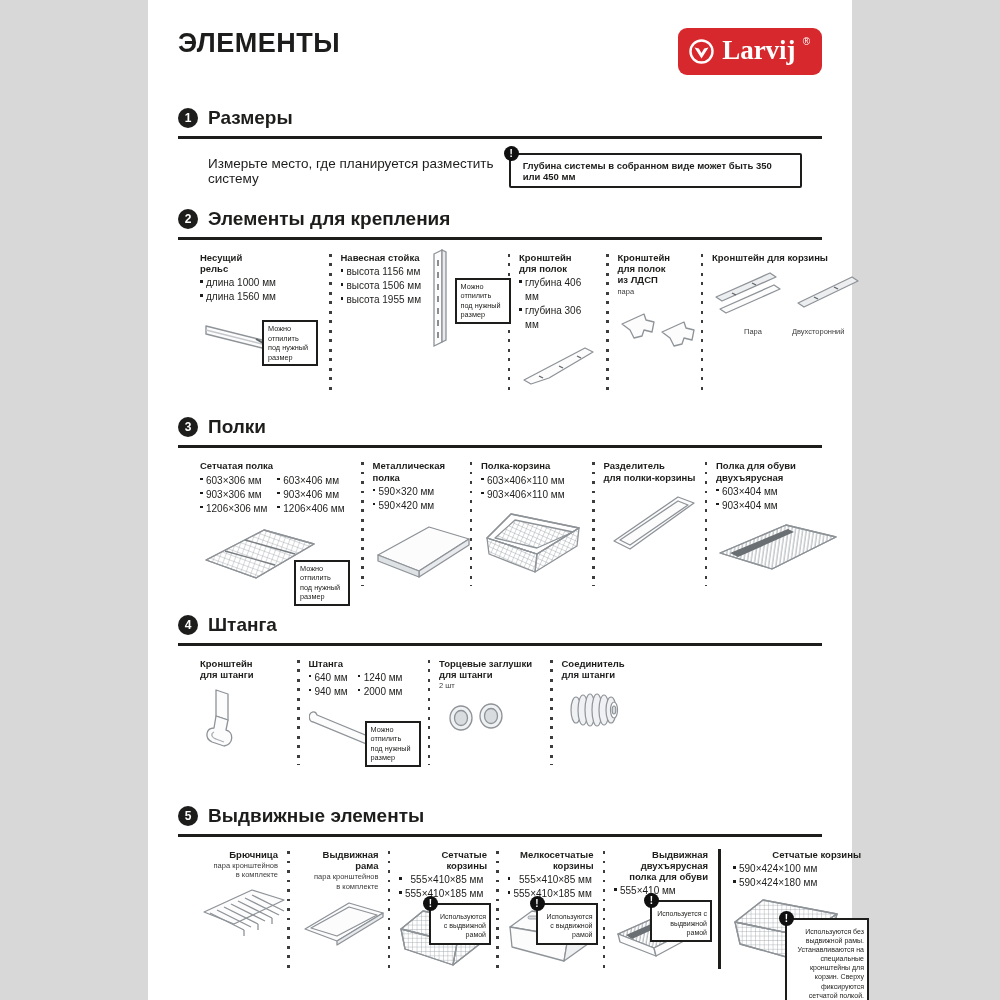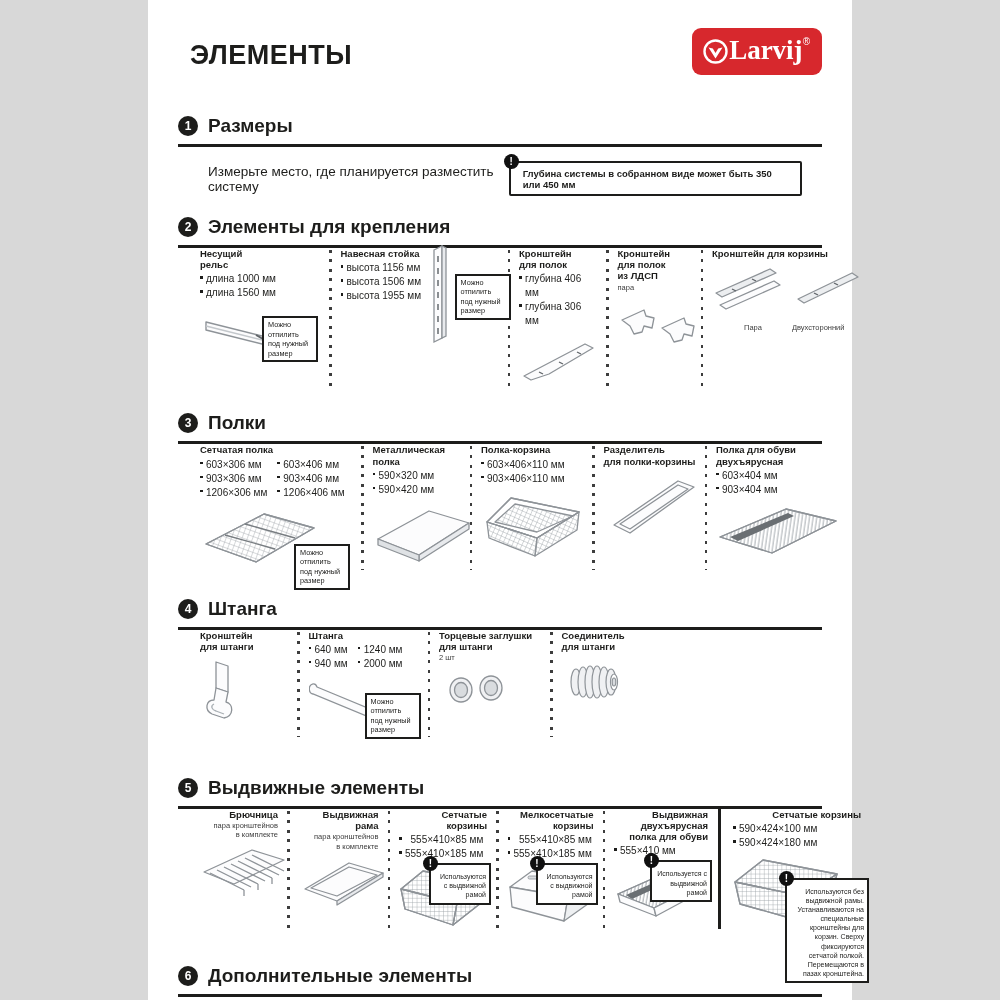--- a/index.html
+++ b/index.html
@@ -2,22 +2,22 @@
 <html lang="ru"><head>
 <meta charset="utf-8">
 <style>
   html,body{margin:0;padding:0;}
   .canvas{width:1000px;height:1000px;background:#d8d8d8;position:relative;overflow:hidden;
           font-family:"Liberation Sans",sans-serif;color:#1d1d1b;}
   .page{position:absolute;left:148px;top:0;width:704px;height:1000px;background:#ffffff;
         box-sizing:border-box;padding:0 30px;}
   
   .page-header{padding-top:28px;display:flex;justify-content:space-between;align-items:flex-start;}
-  .page-title{margin:12px;font-size:27px;font-weight:bold;letter-spacing:.5px;}
-  .logo{border-radius:9px;padding:8px 12px 8px 10px;display:flex;align-items:flex-start;gap:0;height:47px;box-sizing:border-box;}
+  .page-title{margin:0;font-size:27px;font-weight:bold;letter-spacing:.5px;}
+  .logo{border-radius:9px;padding:8px 12px 8px 10px;display:flex;align-items:flex-start;gap:7px;height:47px;box-sizing:border-box;}
   .logo-mark{display:flex;align-items:center;height:100%;}
   .logo-text{font-family:"Liberation Serif",serif;font-weight:bold;font-size:27px;color:#fff;line-height:29px;}
   .logo-reg{color:#fff;font-size:10px;line-height:10px;margin-top:1px;}
   
   .sec-head{display:flex;align-items:center;gap:10px;border-bottom:3px solid #1d1d1b;padding-bottom:7px;}
   .num{flex:0 0 20px;width:20px;height:20px;border-radius:50%;background:#1d1d1b;color:#fff;
        font-size:12px;font-weight:bold;display:flex;align-items:center;justify-content:center;}
   .sec-title{margin:0;font-size:19px;font-weight:bold;}
   .sec-dimensions{margin-top:32px;}
   .sec-mounting{margin-top:20px;}
@@ -27,21 +27,21 @@
   .sec-extra{margin-top:36px;}
   
   .s1-body{display:flex;align-items:center;justify-content:flex-end;padding:14px 20px 0 30px;}
   .intro{margin:0;font-size:13.5px;}
   .warn1{position:relative;border:2px solid #1d1d1b;border-radius:2px;background:#fff;
          padding:5px 8px 4px 12px;font-size:9.5px;font-weight:bold;}
   .excl{width:15px;height:15px;background:#101010;color:#fff;border-radius:50%;
         display:inline-flex;align-items:center;justify-content:center;font-weight:bold;font-size:10px;line-height:1;}
   .warn1 > .excl{position:absolute;left:-7px;top:-9px;}
   
-  .items{display:flex;align-items:stretch;padding-left:22px;}
+  .items{display:flex;align-items:stretch;padding-left:22px;margin-top:12px;}
   .sep{flex:0 0 2.5px;margin:2px 9px 0 9px;
        background-image:repeating-linear-gradient(to bottom,#3d3d3d 0 2.6px,transparent 2.6px 9.5px);}
   .sep.solid{flex-basis:3px;background:#1d1d1b;background-image:none;margin:0 12px 0 10px;}
   .item{position:relative;flex:0 0 auto;}
   .item-name{font-size:9.5px;font-weight:bold;line-height:1.18;white-space:pre-line;}
   .item-sub{font-size:7.5px;color:#3c3c3c;line-height:1.25;white-space:pre-line;margin-top:1px;}
   .specs-wrap{display:flex;gap:10px;margin-top:2px;}
   .specs{list-style:none;margin:0;padding:0;font-size:10px;line-height:1.4;}
   .specs li{position:relative;padding-left:6px;}
   .specs li::before{content:"";position:absolute;left:0;top:4px;width:2.6px;height:2.6px;background:#1d1d1b;}

